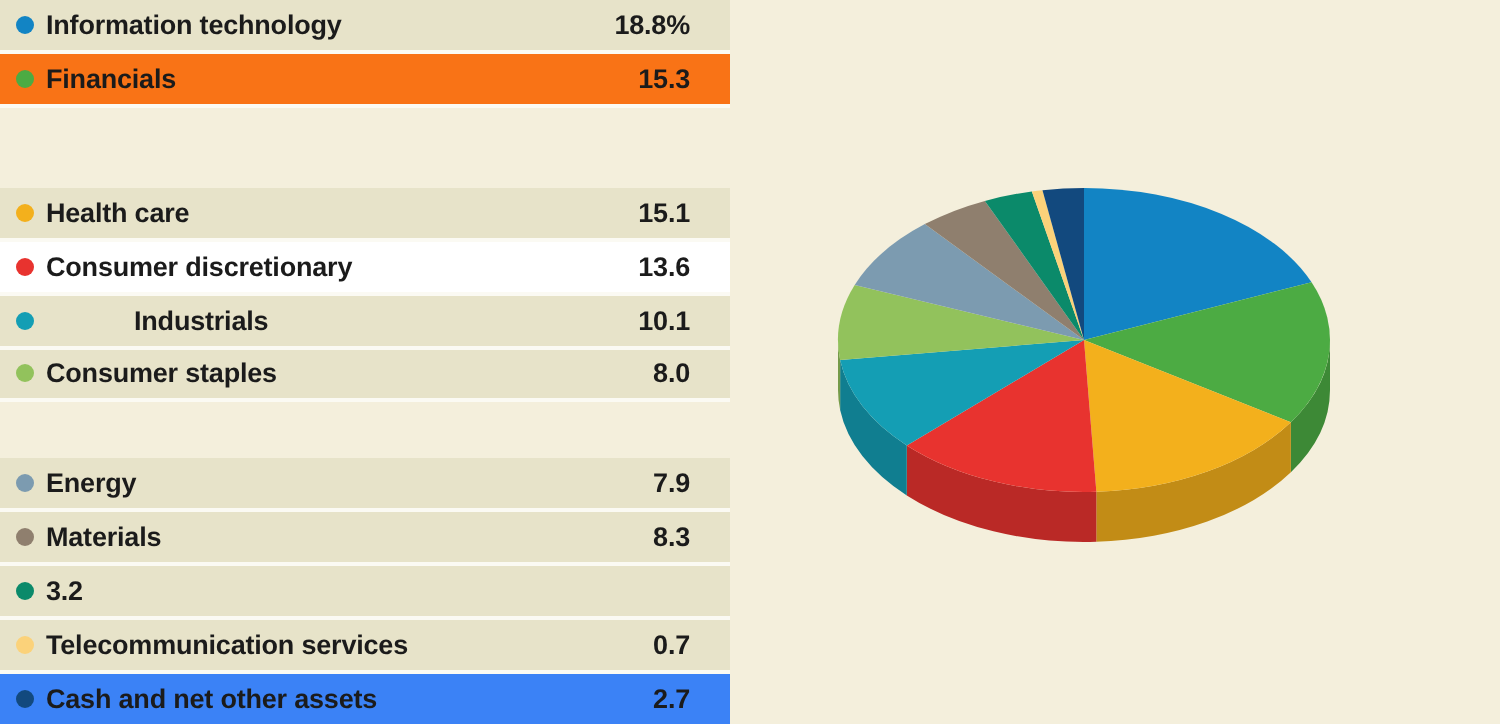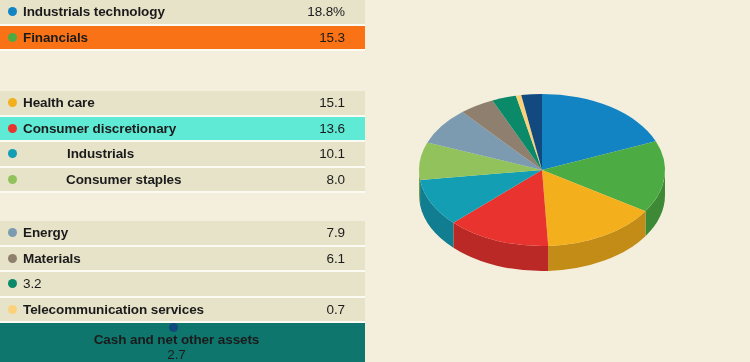--- a/index.html
+++ b/index.html
@@ -49,21 +49,21 @@
     flex: 1 1 auto;
     font-size: 13.5px;
     font-weight: bold;
     color: #1b1b1b;
     letter-spacing: -0.1px;
     white-space: nowrap;
   }
   .legend-value {
     flex: 0 0 auto;
     font-size: 13.5px;
-    font-weight: normal;
+    font-weight: bold;
     color: #1b1b1b;
     text-align: left;
     letter-spacing: -0.1px;
   }
 
   
   #pie-chart {
     position: absolute;
     left: 410px;
     top: 62px;
@@ -75,68 +75,68 @@
     width: 290px;
     height: 230px;
   }
 </style>
 </head>
 <body>
 
 <div id="legend-table">
     <div class="legend-row" style="background: rgb(231, 227, 201);">
       <span class="legend-bullet" style="background: rgb(18, 132, 196);"></span>
-      <span class="legend-label">Industrials technology</span>
+      <span class="legend-label">Information technology</span>
       <span class="legend-value">18.8%</span>
     </div>
     <div class="legend-row" style="background: #f97316;">
       <span class="legend-bullet" style="background: rgb(76, 171, 67);"></span>
       <span class="legend-label">Financials</span>
       <span class="legend-value">15.3</span>
     </div>
     <div class="legend-row" style="background: rgb(231, 227, 201); margin-top: 40px;">
       <span class="legend-bullet" style="background: rgb(243, 176, 28);"></span>
       <span class="legend-label">Health care</span>
       <span class="legend-value">15.1</span>
     </div>
-    <div class="legend-row" style="background: #5eead4;">
+    <div class="legend-row" style="background: #ffffff;">
       <span class="legend-bullet" style="background: rgb(232, 51, 47);"></span>
       <span class="legend-label">Consumer discretionary</span>
       <span class="legend-value">13.6</span>
     </div>
     <div class="legend-row" style="background: rgb(231, 227, 201); gap: 44px;">
       <span class="legend-bullet" style="background: rgb(20, 158, 180);"></span>
       <span class="legend-label">Industrials</span>
       <span class="legend-value">10.1</span>
     </div>
-    <div class="legend-row" style="background: rgb(231, 227, 201); gap: 43px;">
+    <div class="legend-row" style="background: rgb(231, 227, 201);">
       <span class="legend-bullet" style="background: rgb(146, 194, 92);"></span>
       <span class="legend-label">Consumer staples</span>
       <span class="legend-value">8.0</span>
     </div>
     <div class="legend-row" style="background: rgb(231, 227, 201); margin-top: 28px;">
       <span class="legend-bullet" style="background: rgb(124, 155, 176);"></span>
       <span class="legend-label">Energy</span>
       <span class="legend-value">7.9</span>
     </div>
     <div class="legend-row" style="background: rgb(231, 227, 201);">
       <span class="legend-bullet" style="background: rgb(143, 127, 110);"></span>
       <span class="legend-label">Materials</span>
-      <span class="legend-value">6.1</span>
+      <span class="legend-value">8.3</span>
     </div>
     <div class="legend-row" style="background: rgb(231, 227, 201);">
       <span class="legend-bullet" style="background: rgb(11, 138, 106);"></span>
       <span class="legend-value">3.2</span>
     </div>
     <div class="legend-row" style="background: rgb(231, 227, 201);">
       <span class="legend-bullet" style="background: rgb(251, 210, 122);"></span>
       <span class="legend-label">Telecommunication services</span>
       <span class="legend-value">0.7</span>
     </div>
-    <div class="legend-row" style="background: #0f766e; flex-direction: column;">
+    <div class="legend-row" style="background: #3b82f6;">
       <span class="legend-bullet" style="background: rgb(18, 73, 126);"></span>
       <span class="legend-label">Cash and net other assets</span>
       <span class="legend-value">2.7</span>
     </div>
   </div>
 
 <div id="pie-chart">
   <svg id="pie-svg" viewBox="0 0 290 230">
       <g>
         <path d="M 255 108 A 123 76 0 0 1 235.4361836226748 149.12521516164256 L 235.4361836226748 174.12521516164256 A 123 76 0 0 0 255 133 Z" fill="#3d8936"></path>

